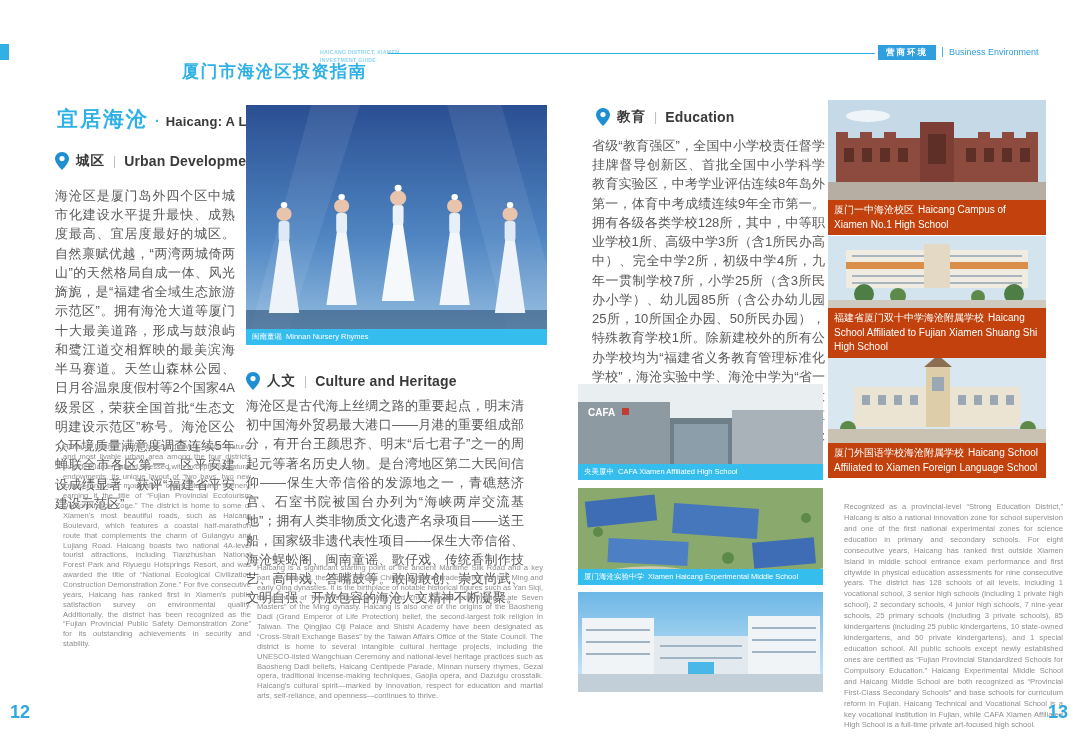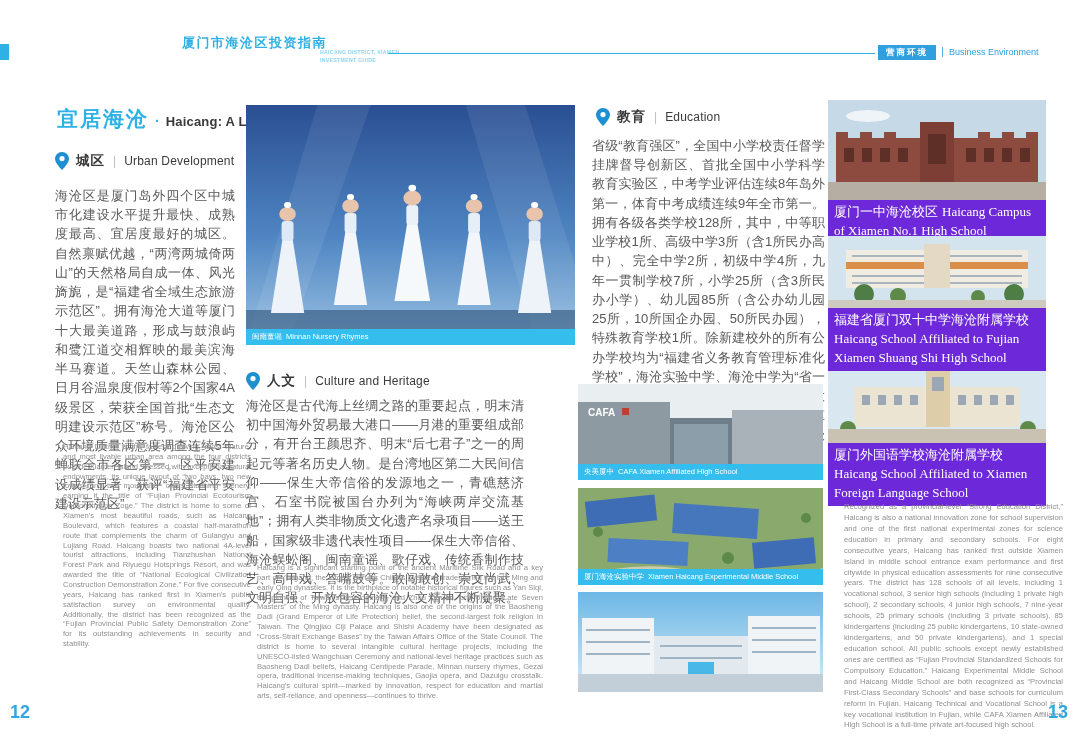--- a/index.html
+++ b/index.html
@@ -1,52 +1,52 @@
 <!DOCTYPE html>
 <html><head>
 <meta charset="utf-8">
 <style>
   html,body{margin:0;padding:0;background:#e8e8e8;}
   .sheet{position:relative;width:1080px;height:737px;background:#ffffff;overflow:hidden;
          font-family:"Liberation Sans","DejaVu Sans",sans-serif;}
 
   
   .edge-tab{position:absolute;left:0;top:44px;width:9px;height:16px;background:#2fb1e5;}
-  .hdr-title-cn{position:absolute;left:182px;top:34px;font-size:13px;font-weight:bold;color:#2fb1e5;letter-spacing:1.5px;}
+  .hdr-title-cn{position:absolute;left:182px;top:60px;font-size:17px;font-weight:bold;color:#2fb1e5;letter-spacing:1.5px;}
   .hdr-title-en{position:absolute;left:320px;top:49px;font-size:5.2px;line-height:1.45;color:#8ed4f2;font-weight:bold;letter-spacing:.3px;}
   .hdr-line{position:absolute;left:388px;top:53px;width:487px;height:1px;background:#2fb1e5;}
   .hdr-badge{position:absolute;left:878px;top:45px;width:58px;height:15px;background:#2f9fe0;color:#fff;
              font-size:8.5px;font-weight:bold;letter-spacing:2px;display:flex;align-items:center;justify-content:center;}
   .hdr-sep{position:absolute;left:941px;top:45px;font-size:11px;color:#2fb1e5;}
   .hdr-label{position:absolute;left:949px;top:46.5px;font-size:9px;color:#2e9fda;}
 
   
   .page-title{position:absolute;left:57px;top:105px;display:flex;align-items:baseline;gap:6px;}
   .page-title .cn{font-size:21px;font-weight:bold;color:#2fb1e5;letter-spacing:2px;}
   .page-title .dot{font-size:14px;font-weight:bold;color:#2fb1e5;}
   .page-title .en{font-size:13px;font-weight:bold;color:#3a3a3a;letter-spacing:.2px;}
 
   
   .sec-head{position:absolute;display:flex;align-items:center;gap:7px;}
   .sec-head .pin{width:14px;height:18px;flex:0 0 auto;}
   .sec-head .cn{font-size:13.5px;font-weight:bold;color:#3a3a3a;letter-spacing:1px;}
   .sec-head .sep{font-size:12px;color:#bdbdbd;margin:0 1px;}
-  .sec-head .en{font-size:12px;font-weight:normal;color:#3a3a3a;letter-spacing:.2px;}
+  .sec-head .en{font-size:14px;font-weight:bold;color:#3a3a3a;letter-spacing:.2px;}
 
   
   .p-cn{position:absolute;font-size:13px;line-height:1.48;color:#595757;text-align:justify;margin:0;}
   .p-en{position:absolute;font-size:7.6px;line-height:1.3;color:#8f8f8f;text-align:justify;margin:16px;}
   .p-en.tall{line-height:1.44;}
 
   
   .figure{position:absolute;overflow:hidden;}
   .photo{display:block;width:100%;}
   .cap-overlay{position:absolute;left:0;right:0;bottom:0;background:#35bdee;color:#fff;
                font-size:7.5px;line-height:1.35;padding:3px 6px;}
-  .cap-block{background:#6d28d9;color:#fff;font-size:13px;line-height:1.45;padding:3px 6px;font-family:Liberation Serif, serif;}
+  .cap-block{background:#c2410c;color:#fff;font-size:10px;line-height:1.45;padding:3px 6px;}
   .cap-cn{margin-right:4px;}
 
   .pagenum{position:absolute;bottom:14px;font-size:18px;font-weight:bold;color:#2fa8e1;}
   .pagenum.left{left:10px;}
   .pagenum.right{right:12px;}
 </style>
 </head>
 <body>
 
 <div class="sheet">
@@ -73,21 +73,21 @@
       <path d="M7 0C3.1 0 0 3 0 6.8 0 11.5 7 18 7 18s7-6.5 7-11.2C14 3 10.9 0 7 0z" fill="#1e8fd0"></path>
       <circle cx="7" cy="6.6" r="2.6" fill="#ffffff"></circle>
     </svg>
     <span class="cn">城区</span>
     <span class="sep">|</span>
     <span class="en">Urban Development</span>
   </div>
   <p class="p-cn" style="left:55px;top:186px;width:180px;">海沧区是厦门岛外四个区中城市化建设水平提升最快、成熟度最高、宜居度最好的城区。自然禀赋优越，“两湾两城倚两山”的天然格局自成一体、风光旖旎，是“福建省全域生态旅游示范区”。拥有海沧大道等厦门十大最美道路，形成与鼓浪屿和鹭江道交相辉映的最美滨海半马赛道。天竺山森林公园、日月谷温泉度假村等2个国家4A级景区，荣获全国首批“生态文明建设示范区”称号。海沧区公众环境质量满意度调查连续5年蝉联全市各区第一。区平安建设成绩显著，获评“福建省平安建设示范区”。</p>
   <p class="p-en" style="left:47px;top:426px;width:188px;">Haicang District is the fastest growing, most mature, and most livable urban area among the four districts outside Xiamen Island. Blessed with exceptional natural endowments, its unique layout of “two bays, two new towns, and two mountains” offers stunning scenery, earning it the title of “Fujian Provincial Ecotourism Demonstration Zone.” The district is home to some of Xiamen's most beautiful roads, such as Haicang Boulevard, which features a coastal half-marathon route that complements the charm of Gulangyu and Lujiang Road. Haicang boasts two national 4A-level tourist attractions, including Tianzhushan National Forest Park and Riyuegu Hotsprings Resort, and was awarded the title of “National Ecological Civilization Construction Demonstration Zone.” For five consecutive years, Haicang has ranked first in Xiamen's public satisfaction survey on environmental quality. Additionally, the district has been recognized as the “Fujian Provincial Public Safety Demonstration Zone” for its outstanding achievements in security and stability.</p>
 
-  <div class="figure" style="left:246px;top:105px;width:329px;height:240px;">
+  <div class="figure" style="left:246px;top:105px;width:301px;height:240px;">
     <svg class="photo" viewBox="0 0 277 240" preserveAspectRatio="none" style="height:240px">
       <defs>
         <linearGradient id="gSky" x1="0" y1="0" x2="0" y2="1">
           <stop offset="0" stop-color="#2a4f92"></stop>
             <stop offset=".55" stop-color="#4f85c2"></stop>
             <stop offset="1" stop-color="#9cc4e4"></stop>
         </linearGradient>
       </defs>
       <rect width="277" height="240" fill="url(#gSky)"></rect>
       <polygon points="60,0 105,0 35,240 0,240" fill="#ffffff" opacity="0.08"></polygon>

